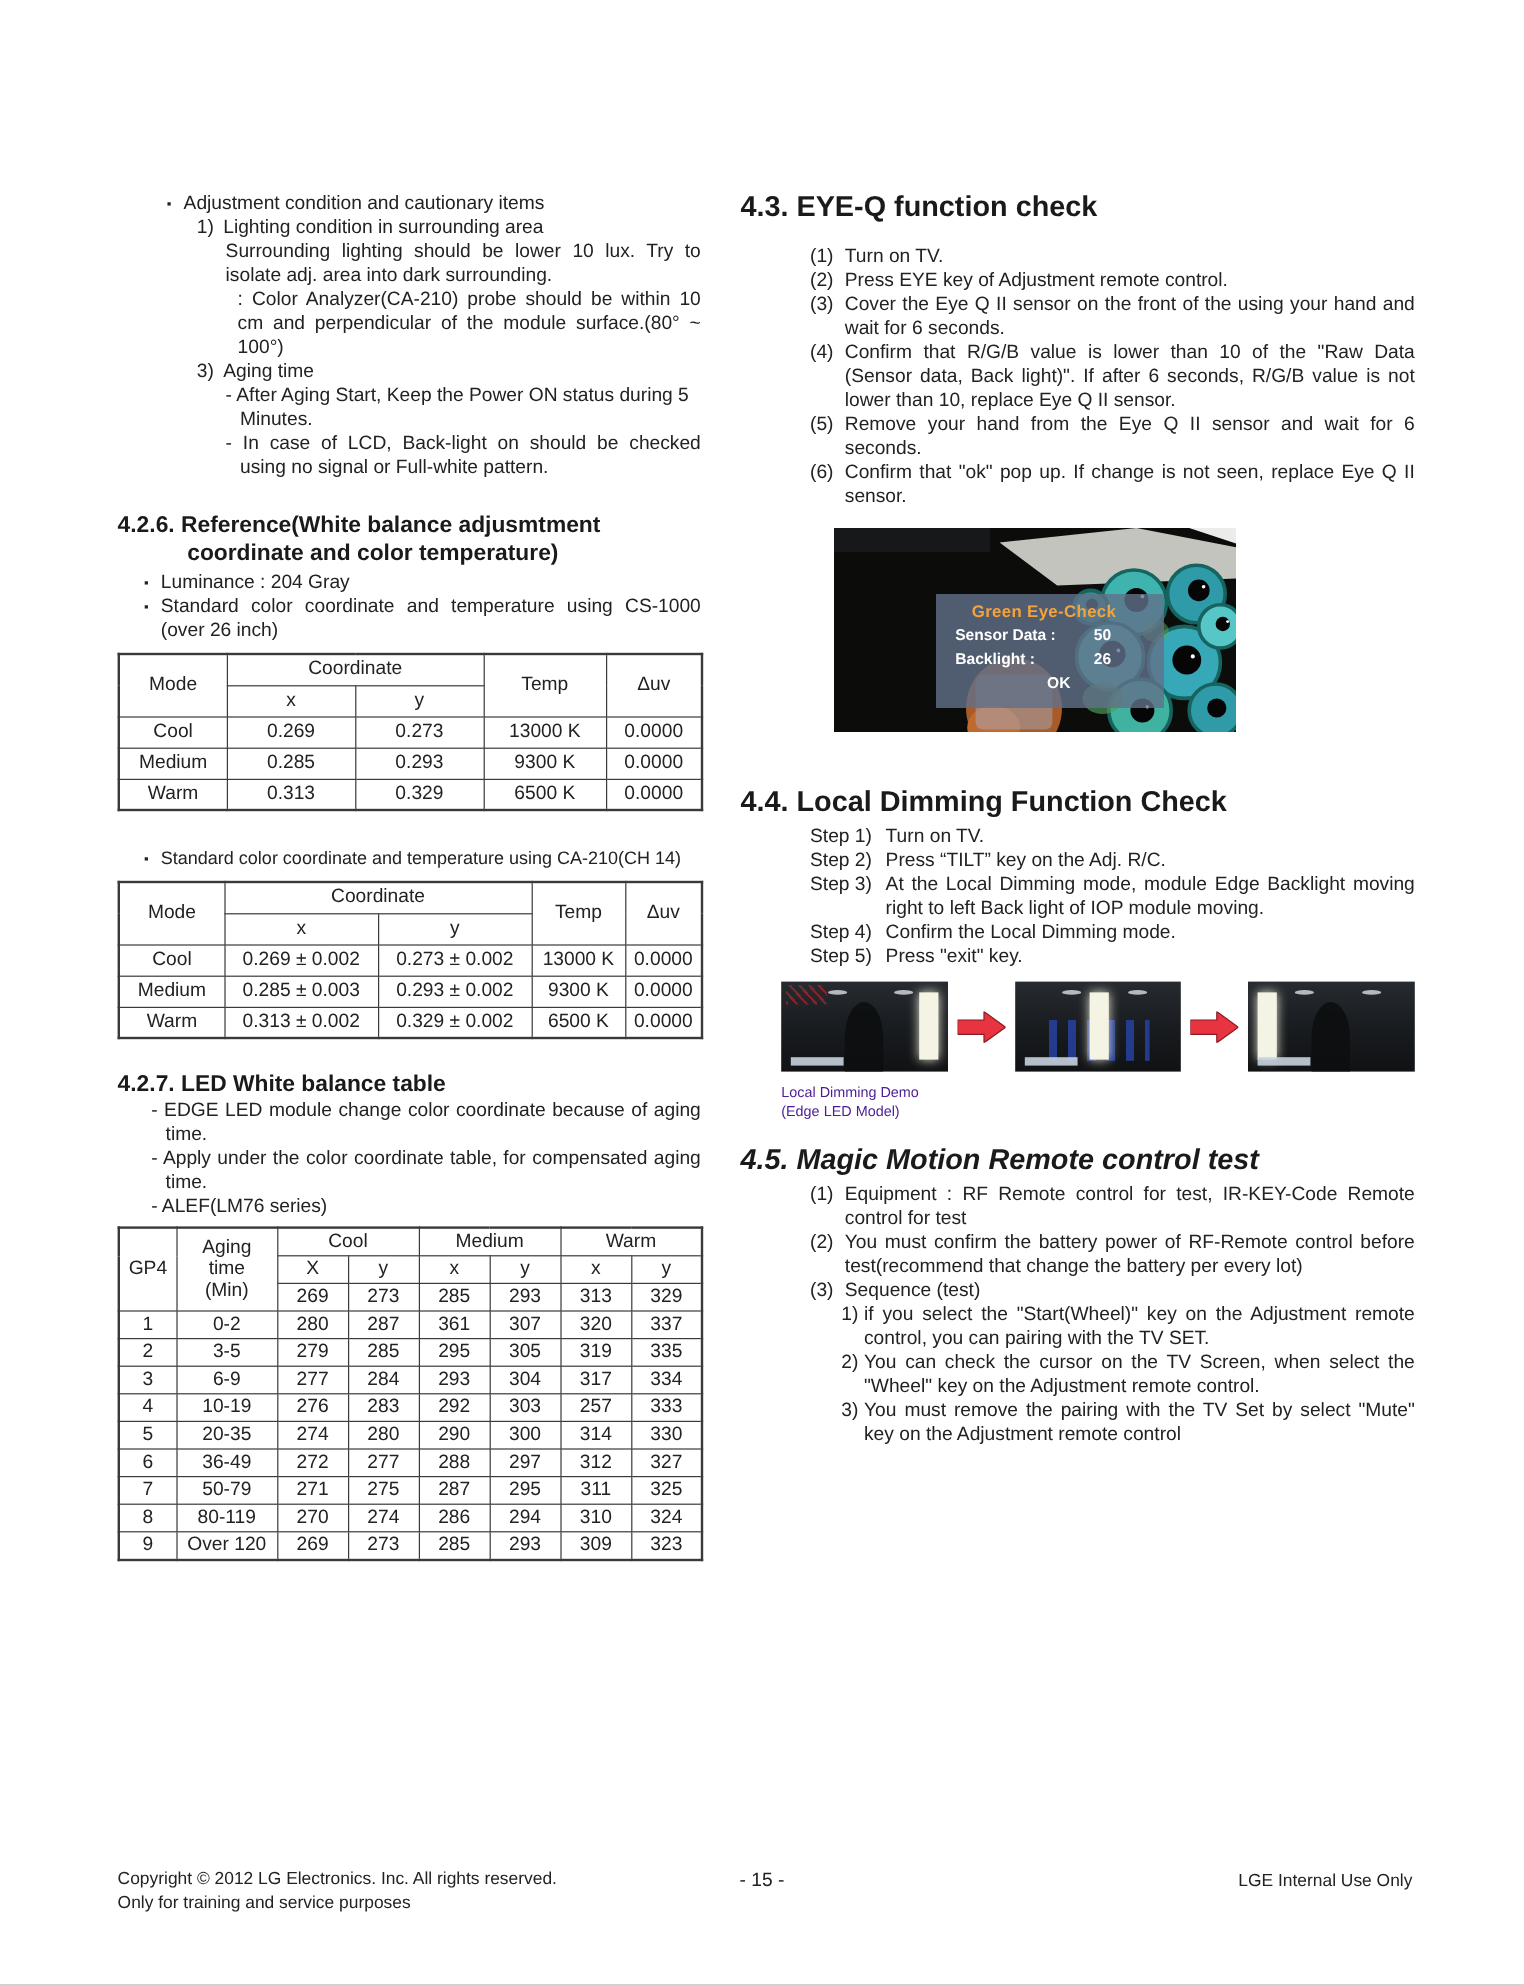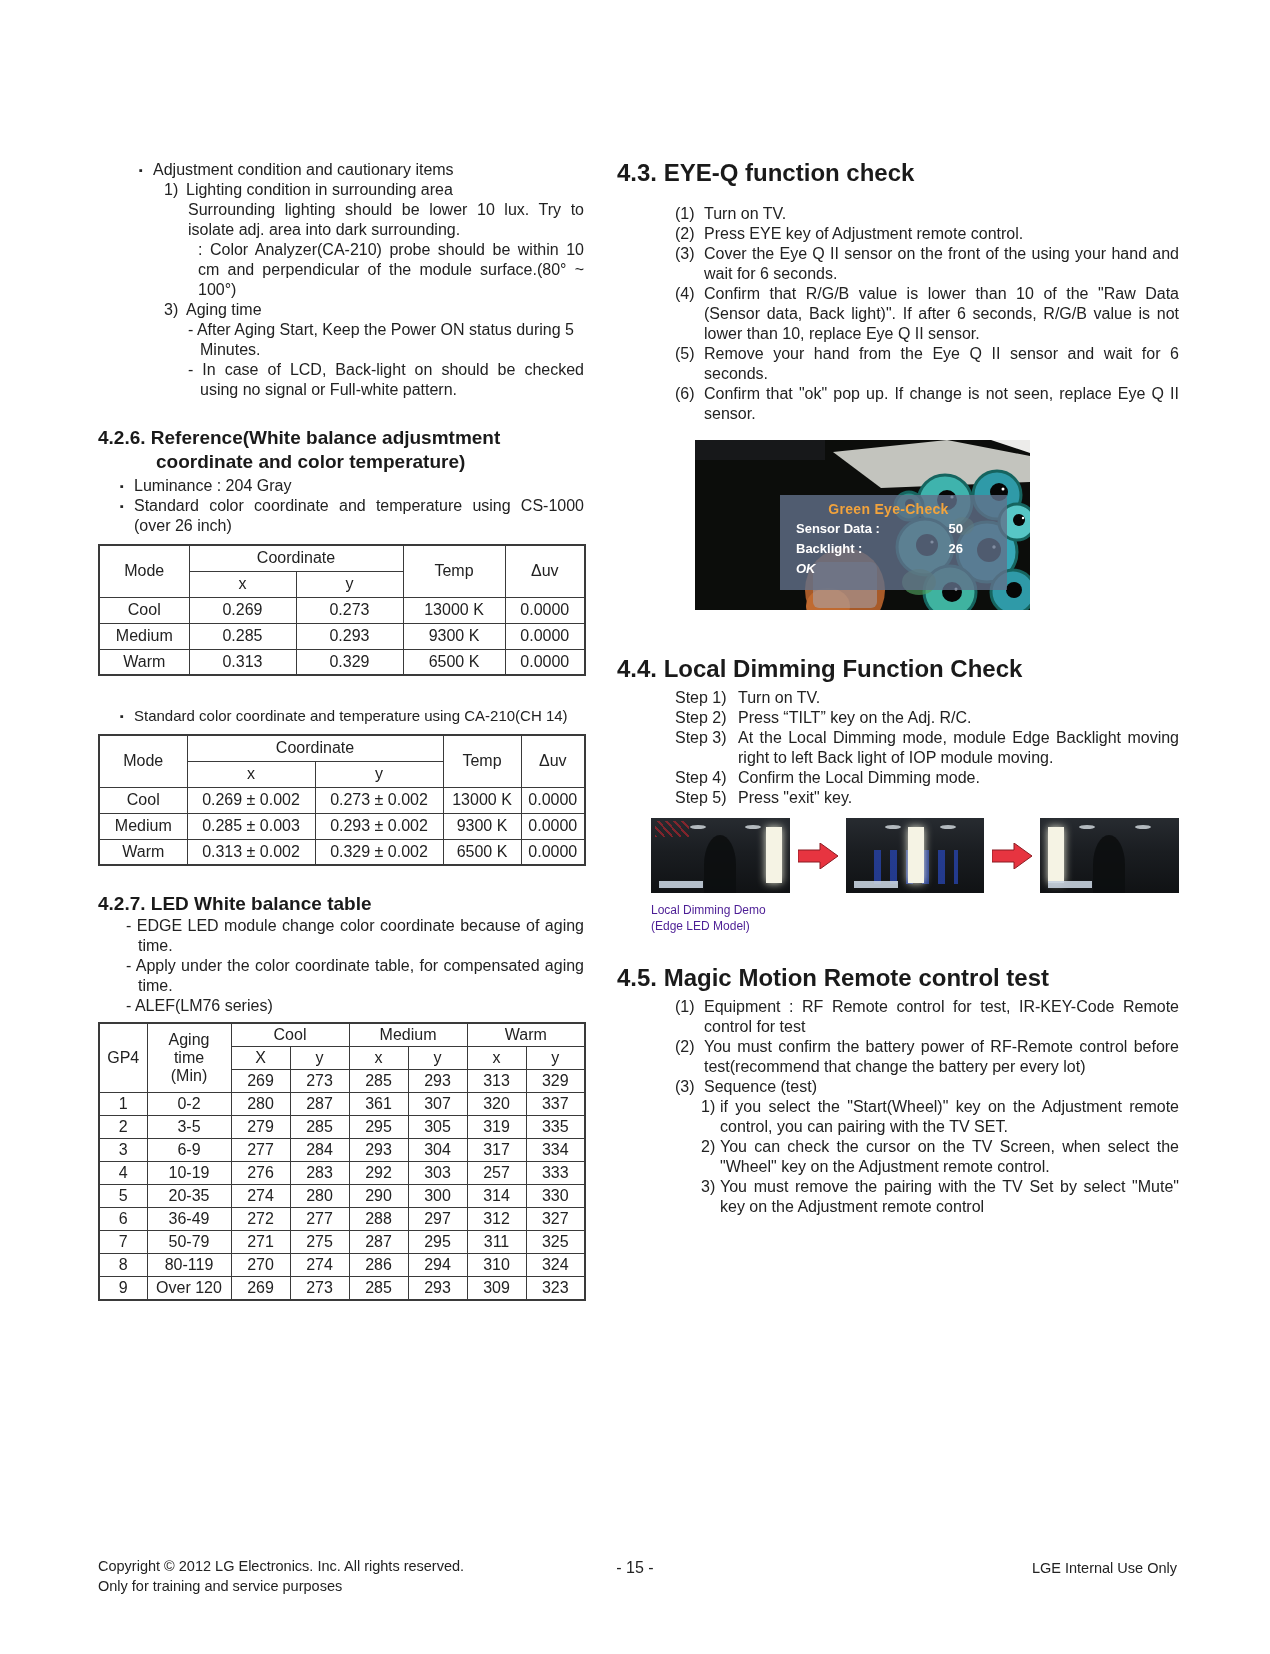--- a/index.html
+++ b/index.html
@@ -53,27 +53,27 @@
   .step .txt { flex:1; text-align:justify; }
   .step44 .lbl { flex:0 0 63px; }
   .sub { display:flex; padding-left:84px; }
   .sub .lbl { flex:0 0 19px; }
   .sub .txt { flex:1; text-align:justify; }
 
   
   .tv { position:relative; width:335px; height:170px; margin:16px 0 0 78px;
         background:#0c0d0b; overflow:hidden; }
   .tv svg { position:absolute; left:0; top:0; }
-  .osd { position:absolute; left:85px; top:55px; width:227px; height:95px;
+  .osd { position:absolute; left:85px; top:55px; width:190px; height:95px;
          background:rgba(97,112,138,0.80); color:#fff; font-weight:bold; font-size:13px;
          line-height:16px; padding:6px 0 0 16px; }
   .osd-title { color:#f2a33c; font-size:14px; text-align:center; padding-right:26px; letter-spacing:.3px; }
   .osd-row { display:flex; margin-top:4px; }
   .osd-row .v { margin-left:auto; margin-right:44px; }
-  .osd-ok { text-align:left; padding-right:78px; margin-top:4px;font-style:italic; }
+  .osd-ok { text-align:right; padding-right:78px; margin-top:4px; }
   .osd-light { position:absolute; left:118px; top:122px; width:64px; height:46px;
                background:rgba(165,180,205,0.45); border-radius:6px; }
 
   
   .ld-row { display:flex; align-items:center; margin:10px 0 0 34px; }
   .ld-photo { position:relative; width:140px; height:75px; overflow:hidden;
               background:linear-gradient(#272b30 0%, #1a1d21 45%, #101214 100%); }
   .ld-photo .light { position:absolute; top:7px; width:16px; height:4px; border-radius:50%;
                      background:#ccd3d8; opacity:.85; }
   .ld-photo .l1 { left:28%; } .ld-photo .l2 { left:68%; }
@@ -86,21 +86,21 @@
                     background:#c6d2de; opacity:.9; }
   .bar-center .blue { position:absolute; left:28px; bottom:12%; width:84px; height:34px;
     background:repeating-linear-gradient(90deg, rgba(40,70,180,.75) 0 7px, rgba(10,14,22,0) 7px 16px); }
   .bar-right .scribble { position:absolute; left:4px; top:3px; width:34px; height:16px;
     background:repeating-linear-gradient(48deg, rgba(205,35,45,.55) 0 2px, rgba(0,0,0,0) 2px 6px); }
   .ld-arrow { margin:0 8px; flex:0 0 auto; }
   .ld-caption { margin-left:34px; width:452px; text-align:left; font-size:12px;
                 line-height:16px; margin-top:9px; color:#4c1d95; }
   .s43-title { margin-bottom:16px; }
   .s44-title { margin-top:44px; margin-bottom:4px; }
-  .s45-title { margin-top:29px; margin-bottom:4px; }
+  .s45-title { margin-top:18px; margin-bottom:4px;font-style:italic; }
   .t-gap { margin-top:34px; }
 
   
   .footer { position:absolute; left:0; top:1556px; width:100%; font-size:14.5px; line-height:20px; }
   .f-left { position:absolute; left:98px; top:0; }
   .f-center { position:absolute; left:0; width:100%; text-align:center; top:2px; font-size:16px; }
   .f-right { position:absolute; right:93px; top:2px; }
 </style>
 </head>
 <body>

